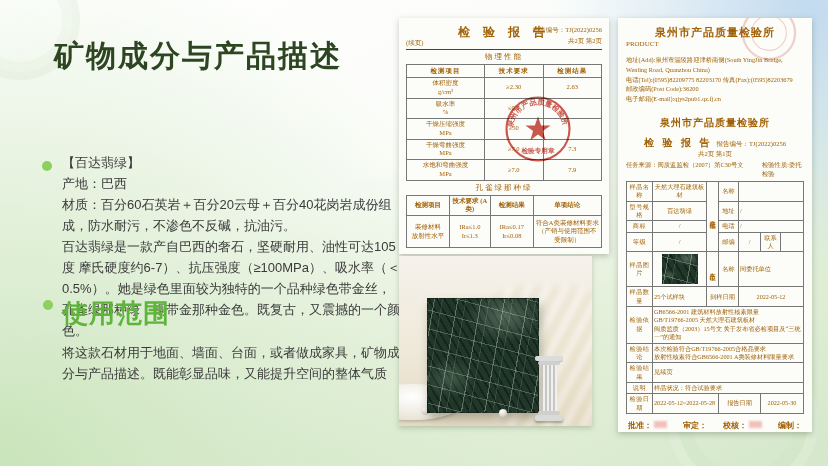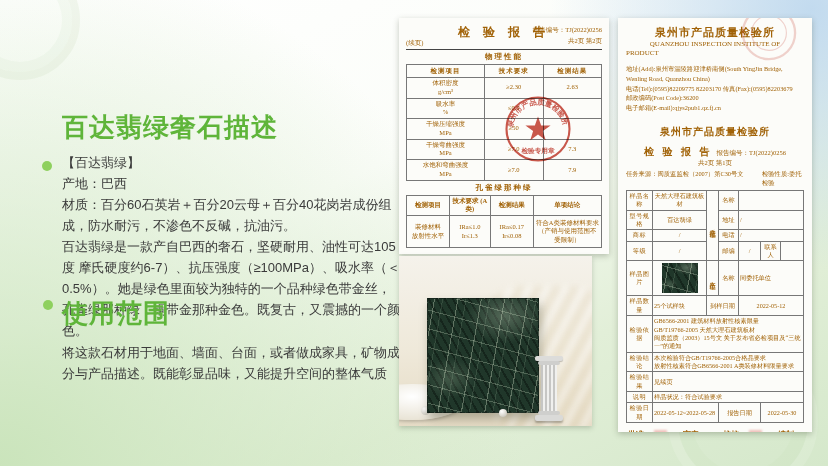--- a/index.html
+++ b/index.html
@@ -38,21 +38,21 @@
   #page2{ left:399px; top:18px; width:210px; height:236px; padding:5px 7px; }
   #page1{ left:618px; top:18px; width:194px; height:414px; padding:7px 8px; }
 
   
   .m-head{ position:relative; height:25px; }
   .m-title{ text-align:center; font-size:12px; font-weight:bold; letter-spacing:5px; padding-top:1px;}
   .m-repno{ position:absolute; right:0; top:3px; font-size:6.5px; }
   .m-page{ position:absolute; right:0; top:14px; font-size:6.5px; }
   .m-tag{ position:absolute; left:0; bottom:0; font-size:6.5px; }
   .m-hr{ border:none; border-top:1.5px solid #444; margin:1px 0 2px; }
-  .sec-title{ text-align:center; font-size:7.5px; font-weight:bold; letter-spacing:2px; margin:2px 0; }
+  .sec-title{ text-align:center; font-size:7.5px; font-weight:normal; letter-spacing:2px; margin:2px 0; }
   table.t{ border-collapse:collapse; width:100%; table-layout:fixed; }
   table.t td, table.t th{ border:1px solid #777; text-align:center; vertical-align:middle;
     font-size:6.5px; font-weight:normal; padding:1px 2px; line-height:1.35; }
   #t-phys td{ height:20px; }
   #t-phys tr.hd td{ height:13px; font-weight:bold; letter-spacing:1px; }
   .cellstack span{ display:block; }
   .stamp{ position:absolute; left:104px; top:76px; width:70px; height:70px;
     mix-blend-mode:multiply; opacity:.85; }
   .stamp-faint{ position:absolute; right:14px; top:-14px; width:58px; height:58px; opacity:.22; }
 
@@ -107,21 +107,21 @@
   .col-base1{ width:22px; height:4px; background:#cfcfcd; border-radius:2px; margin:0 auto; }
   .col-base2{ width:28px; height:6px; background:#dadad8; border-radius:2px; margin:0 auto; box-shadow:0 2px 2px rgba(0,0,0,.25);}
 </style>
 </head>
 <body>
 
 <div id="canvas">
   <div class="deco-corner"></div>
   <div class="deco-rings"></div>
 
-  <div class="green-head" id="head1">百达翡绿奢石描述</div>
+  <div class="slide-title">矿物成分与产品描述</div>
   <span class="bullet" id="bullet1"></span>
   <div class="para" id="para1" style="white-space:pre-line">【百达翡绿】
 产地：巴西
 材质：百分60石英岩＋百分20云母＋百分40花岗岩成份组成，防水耐污，不渗色不反碱，抗油污。
 百达翡绿是一款产自巴西的奢石，坚硬耐用、油性可达105度 摩氏硬度约6-7）、抗压强度（≥100MPa）、吸水率（＜0.5%）。她是绿色里面较为独特的一个品种绿色带金丝，孔雀绿那种绿，铜带金那种金色。既复古，又震撼的一个颜色。</div>
   <span class="bullet" id="bullet2"></span>
   <div class="green-head" id="head2">使用范围</div>
   <div class="para" id="para2">将这款石材用于地面、墙面、台面，或者做成家具，矿物成分与产品描述。既能彰显品味，又能提升空间的整体气质</div>
 
   <div class="page" id="page2">
@@ -233,21 +233,20 @@
     </svg>
   </div>
 
   <div class="page" id="page1">
     <svg class="stamp-faint" viewBox="0 0 100 100">
       <circle cx="50" cy="50" r="45" fill="none" stroke="#c23b2e" stroke-width="4"></circle>
       <circle cx="50" cy="50" r="30" fill="none" stroke="#c23b2e" stroke-width="2"></circle>
     </svg>
     <div class="rp-org1">泉州市产品质量检验所</div>
     <div class="rp-en">
-      <span class="l1">QUANZHOU INSPECTION INSTITUTE OF</span>
       <span>PRODUCT</span>
     </div>
     <div class="rp-addr">
       <div>地址(Add):泉州市温陵路迎津桥南侧(South YingJin Bridge, Wenling Road, Quanzhou China)</div>
       <div>电话(Tel):(0595)82209775 82203170 传真(Fax):(0595)82203679</div>
       <div>邮政编码(Post Code):36200</div>
       <div>电子邮箱(E-mail):qjys2pub1.qz.fj.cn</div>
     </div>
     <div class="rp-org2">泉州市产品质量检验所</div>
     <div class="rp-titlerow">

